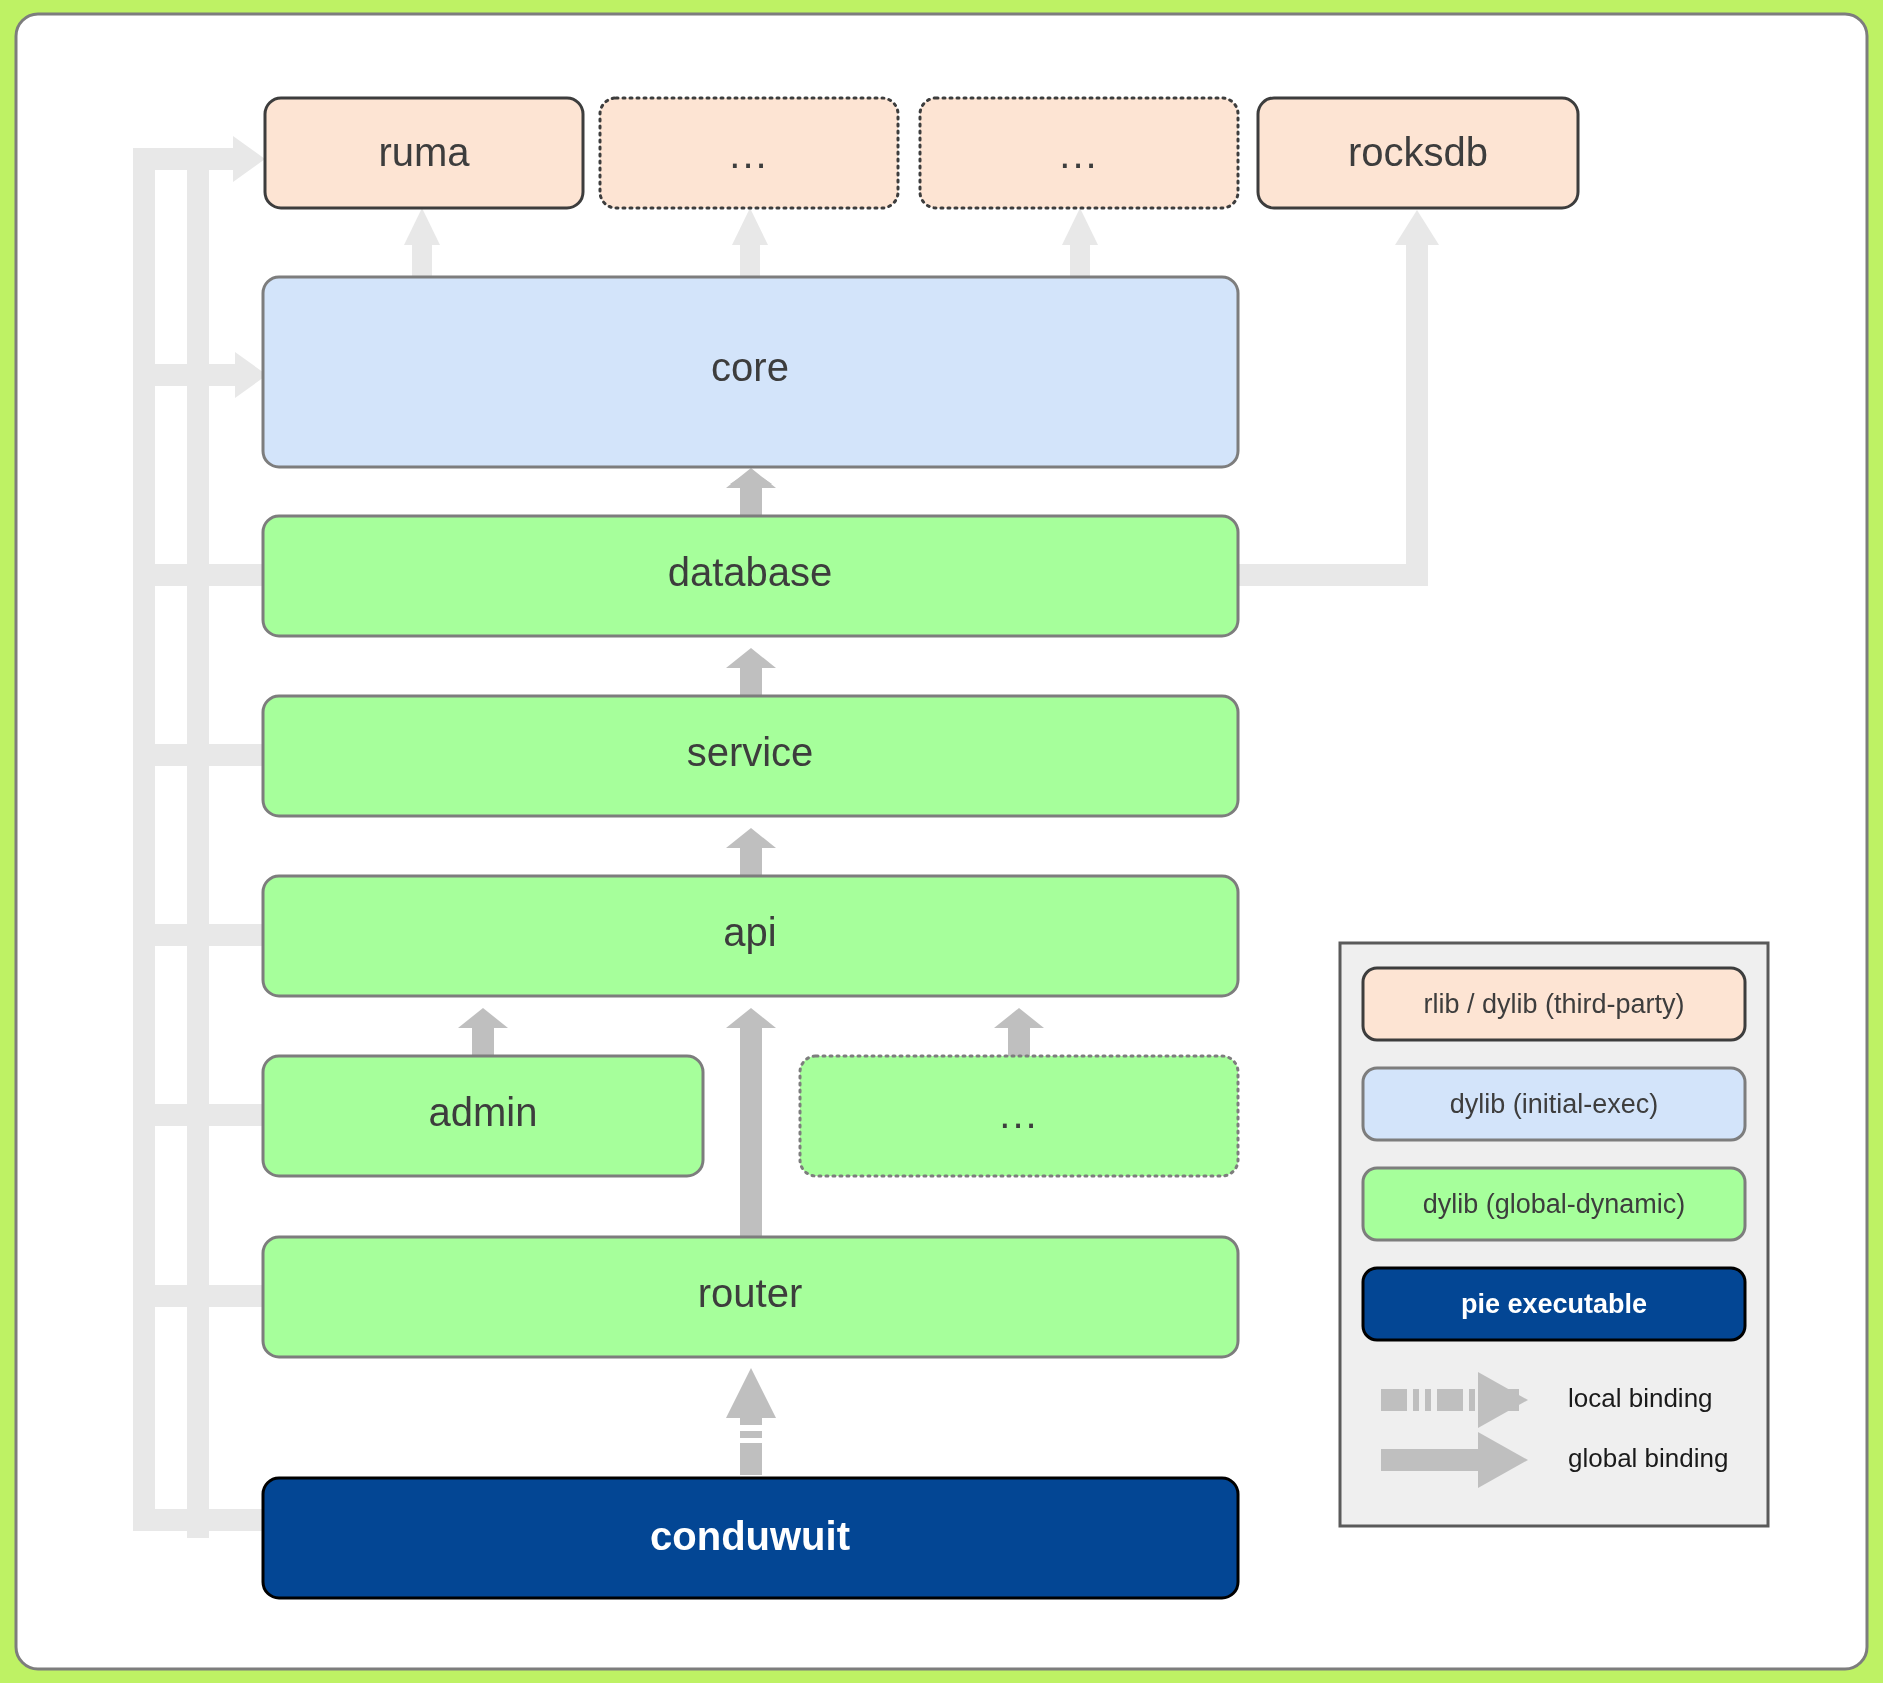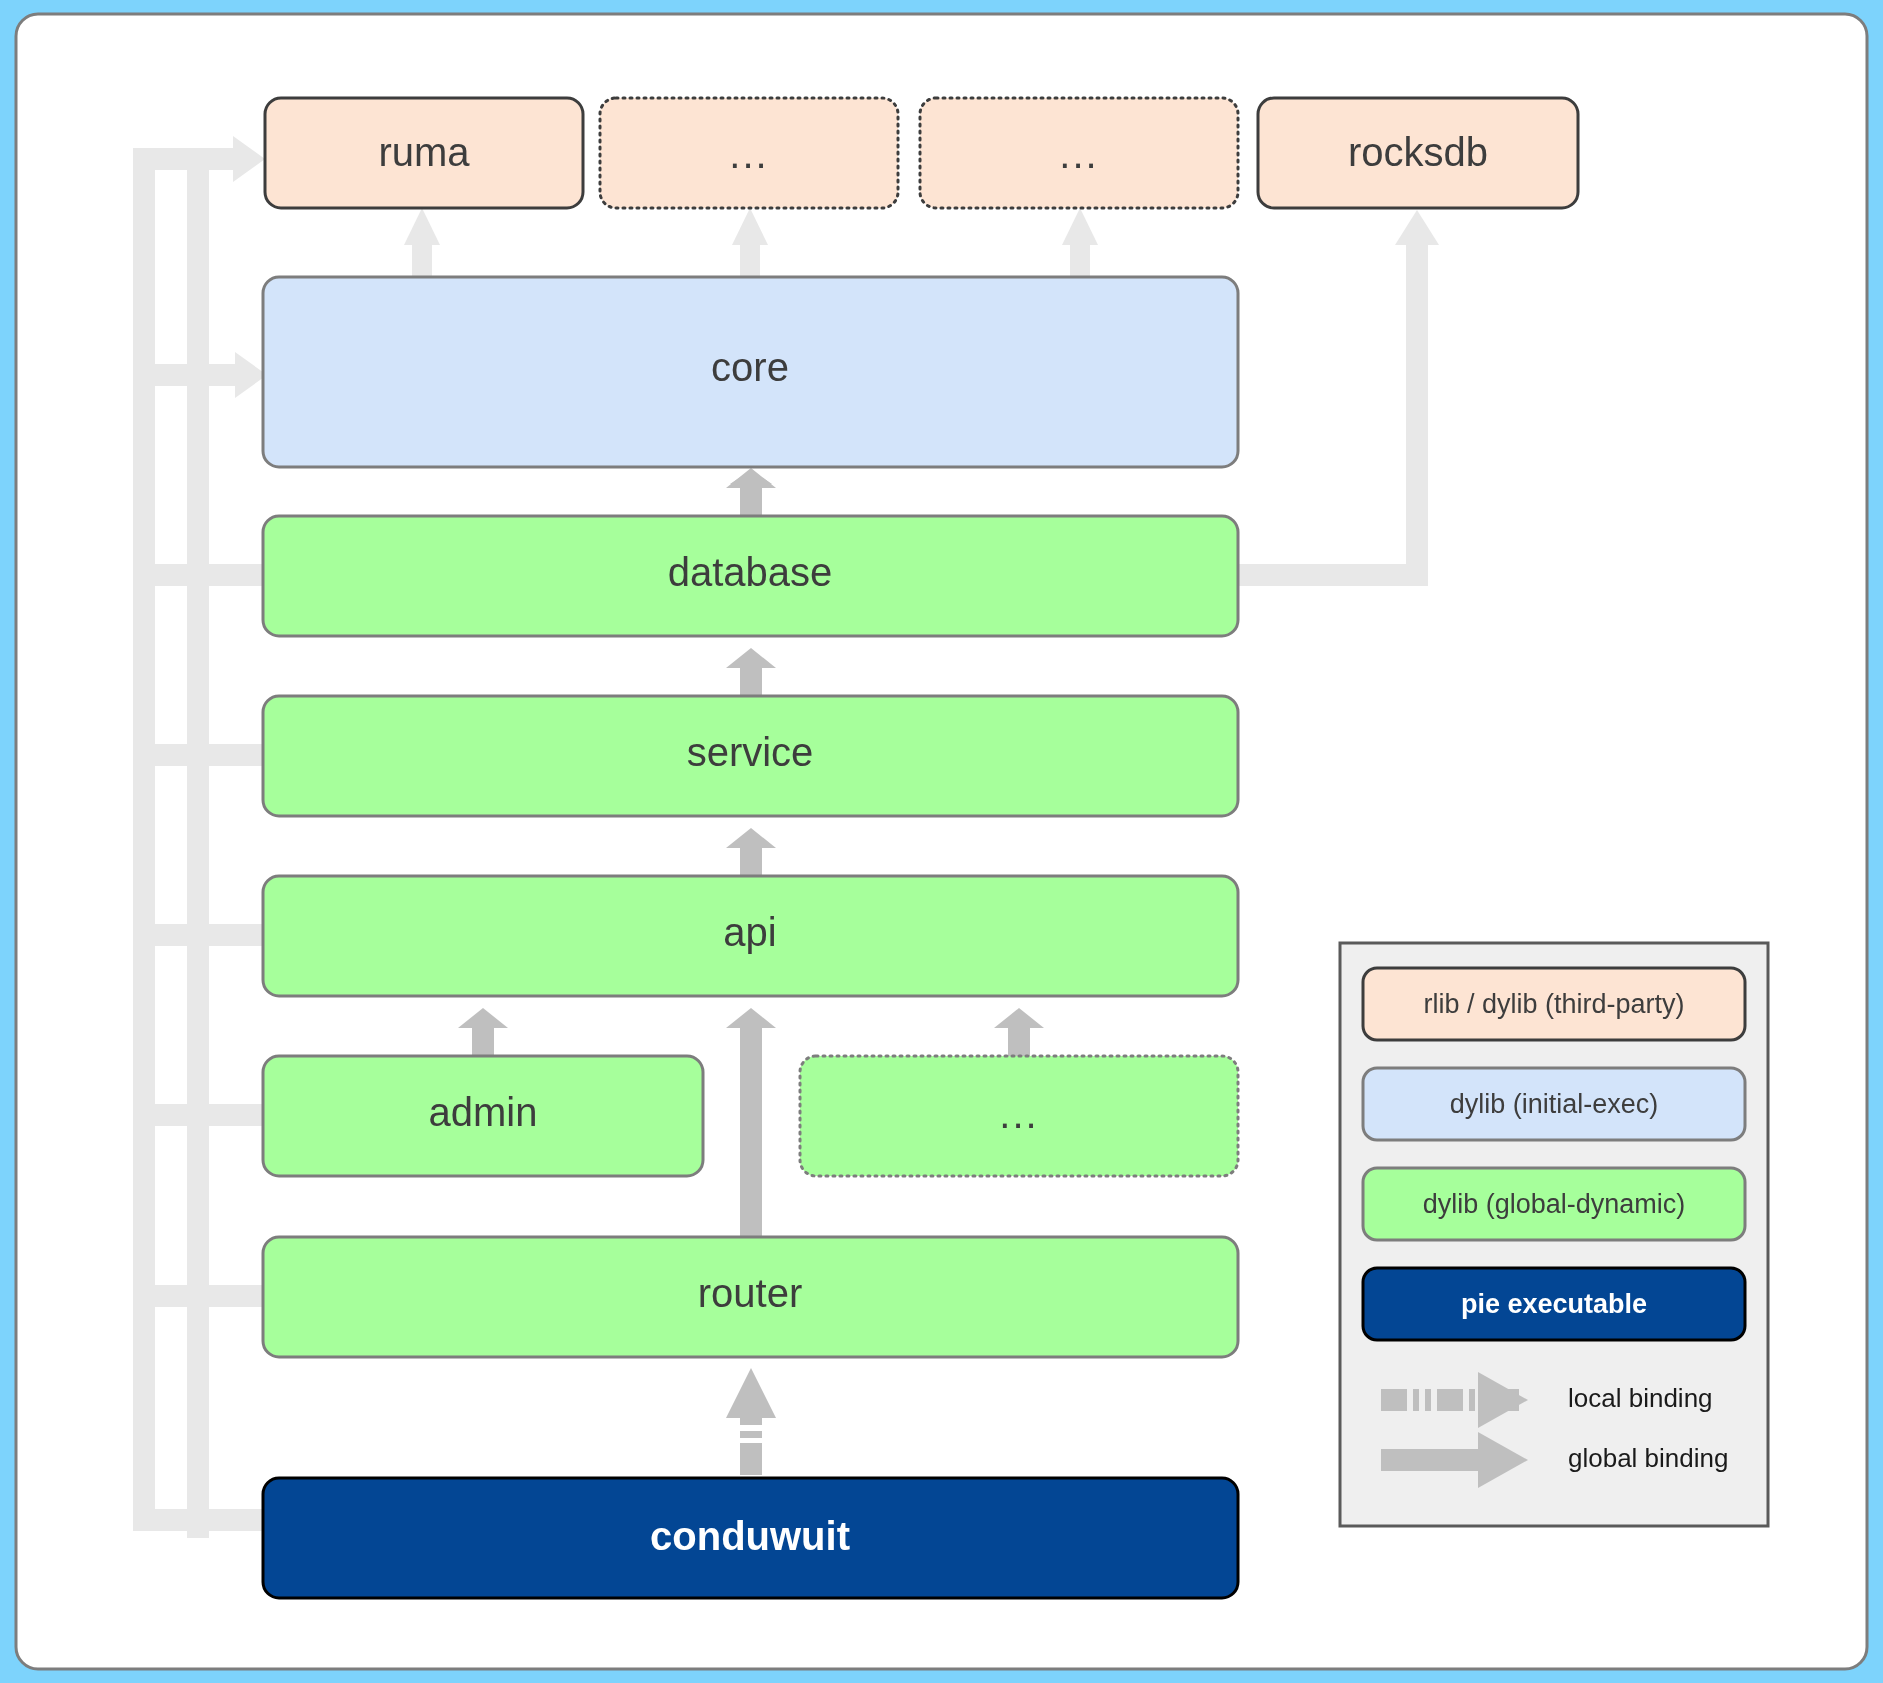--- a/index.html
+++ b/index.html
@@ -5,21 +5,21 @@
   html, body {
     margin: 0;
     padding: 0;
     background: #ffffff;
     font-family: "Liberation Sans", sans-serif;
   }
   #stage {
     position: relative;
     width: 1883px;
     height: 1683px;
-    background: #7dd3fc;
+    background: #bef264;
     overflow: hidden;
   }
   svg.canvas {
     position: absolute;
     top: 0; left: 0;
     width: 1883px;
     height: 1683px;
   }
   text { font-family: "Liberation Sans", sans-serif; }
   .node-label {

